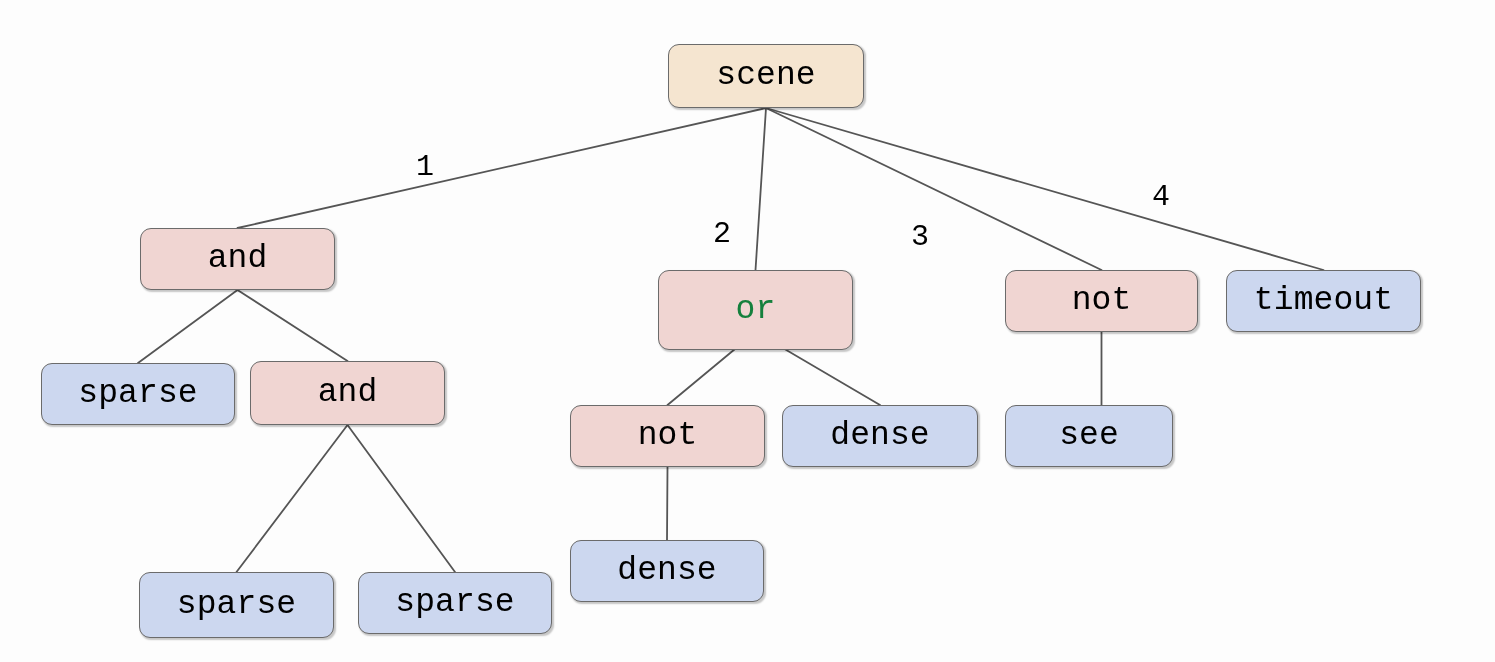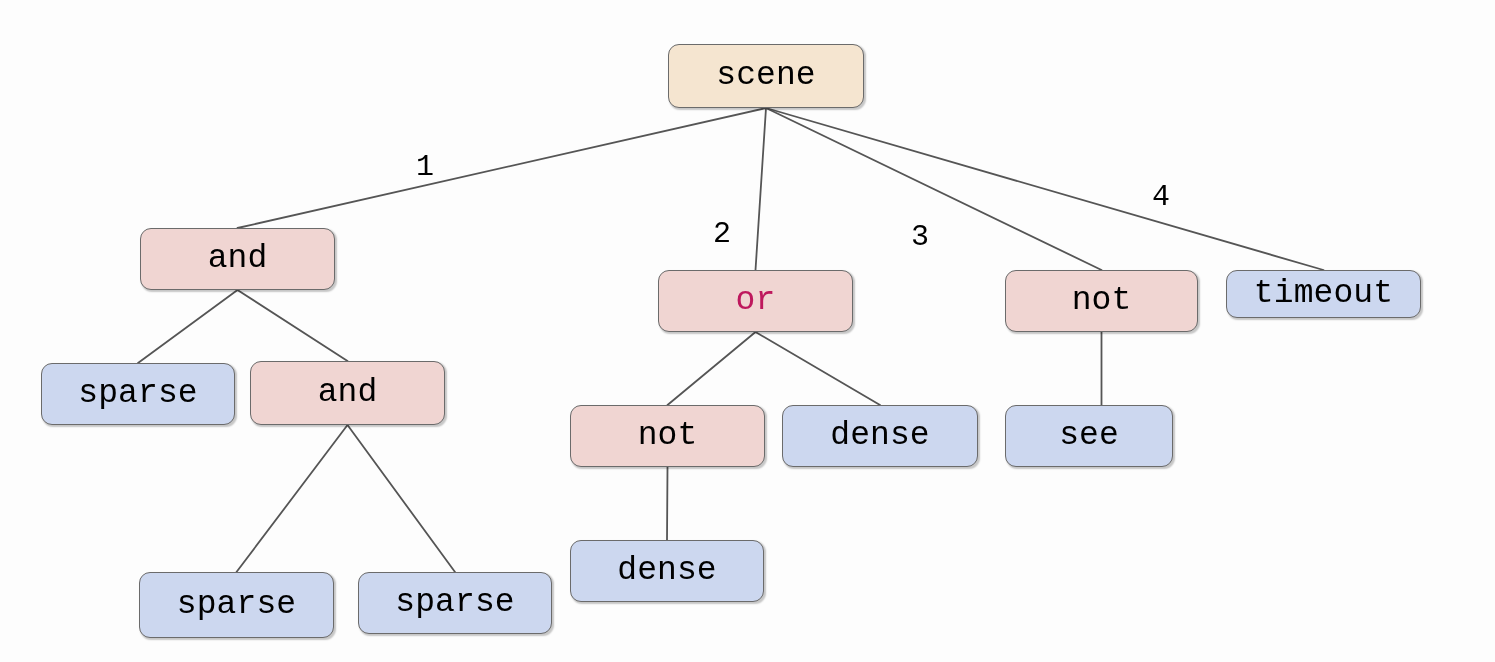--- a/index.html
+++ b/index.html
@@ -67,27 +67,27 @@
       <line x1="667.5" y1="467" x2="667" y2="540" stroke="#555555" stroke-width="1.8" stroke-linecap="round"></line>
       <line x1="1101.5" y1="332" x2="1101.5" y2="405" stroke="#555555" stroke-width="1.8" stroke-linecap="round"></line>
     </svg>
   <div id="node-layer">
       <div class="node" style="left: 668px; top: 44px; width: 196px; height: 64px; background: rgb(245, 229, 208); border-color: rgb(107, 107, 107); color: rgb(0, 0, 0);">
         <span class="node-label">scene</span>
       </div>
       <div class="node" style="left: 140px; top: 228px; width: 195px; height: 62px; background: rgb(240, 213, 210); border-color: rgb(107, 107, 107); color: rgb(0, 0, 0);">
         <span class="node-label">and</span>
       </div>
-      <div class="node" style="left: 658px; top: 270px; width: 195px; height: 62px; background: rgb(240, 213, 210); border-color: rgb(107, 107, 107); color: #be185d;">
+      <div class="node" style="left: 658px; top: 270px; width: 195px; height: 80px; background: rgb(240, 213, 210); border-color: rgb(107, 107, 107); color: #15803d;">
         <span class="node-label">or</span>
       </div>
       <div class="node" style="left: 1005px; top: 270px; width: 193px; height: 62px; background: rgb(240, 213, 210); border-color: rgb(107, 107, 107); color: rgb(0, 0, 0);">
         <span class="node-label">not</span>
       </div>
-      <div class="node" style="left: 1226px; top: 270px; width: 195px; height: 48px; background: rgb(204, 215, 239); border-color: rgb(107, 107, 107); color: rgb(0, 0, 0);">
+      <div class="node" style="left: 1226px; top: 270px; width: 195px; height: 62px; background: rgb(204, 215, 239); border-color: rgb(107, 107, 107); color: rgb(0, 0, 0);">
         <span class="node-label">timeout</span>
       </div>
       <div class="node" style="left: 41px; top: 363px; width: 194px; height: 62px; background: rgb(204, 215, 239); border-color: rgb(107, 107, 107); color: rgb(0, 0, 0);">
         <span class="node-label">sparse</span>
       </div>
       <div class="node" style="left: 250px; top: 361px; width: 195px; height: 64px; background: rgb(240, 213, 210); border-color: rgb(107, 107, 107); color: rgb(0, 0, 0);">
         <span class="node-label">and</span>
       </div>
       <div class="node" style="left: 570px; top: 405px; width: 195px; height: 62px; background: rgb(240, 213, 210); border-color: rgb(107, 107, 107); color: rgb(0, 0, 0);">
         <span class="node-label">not</span>

